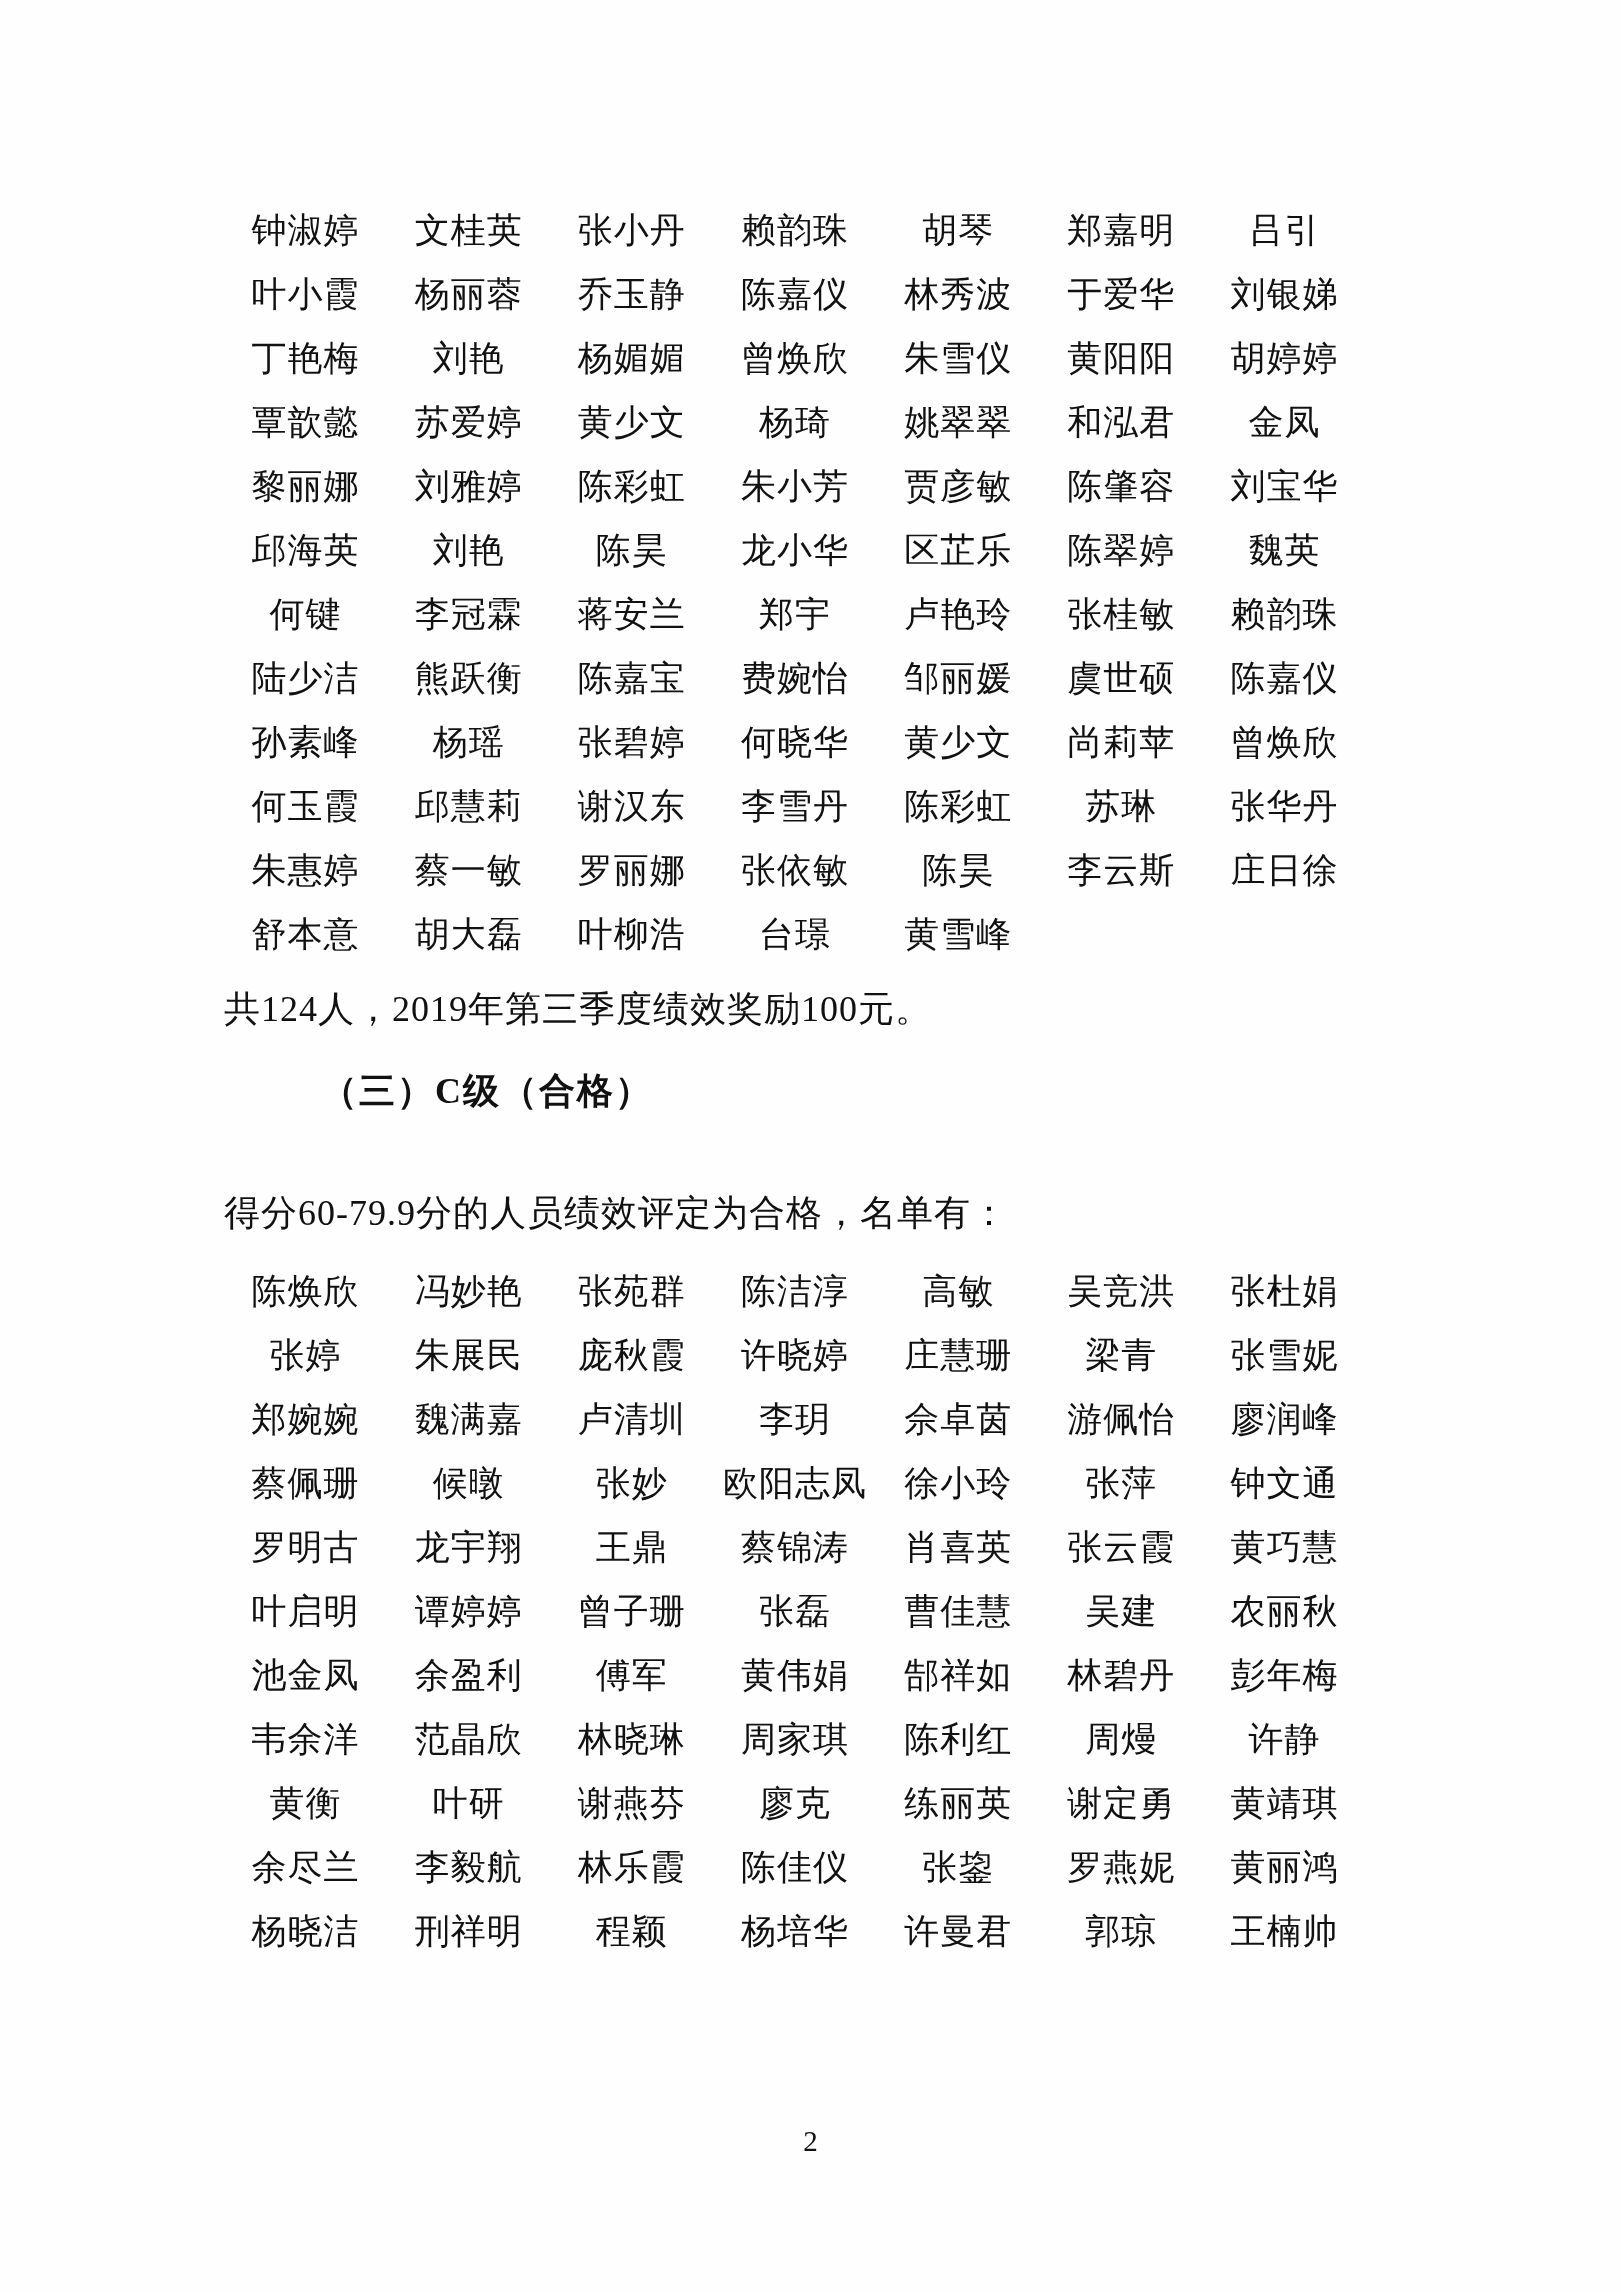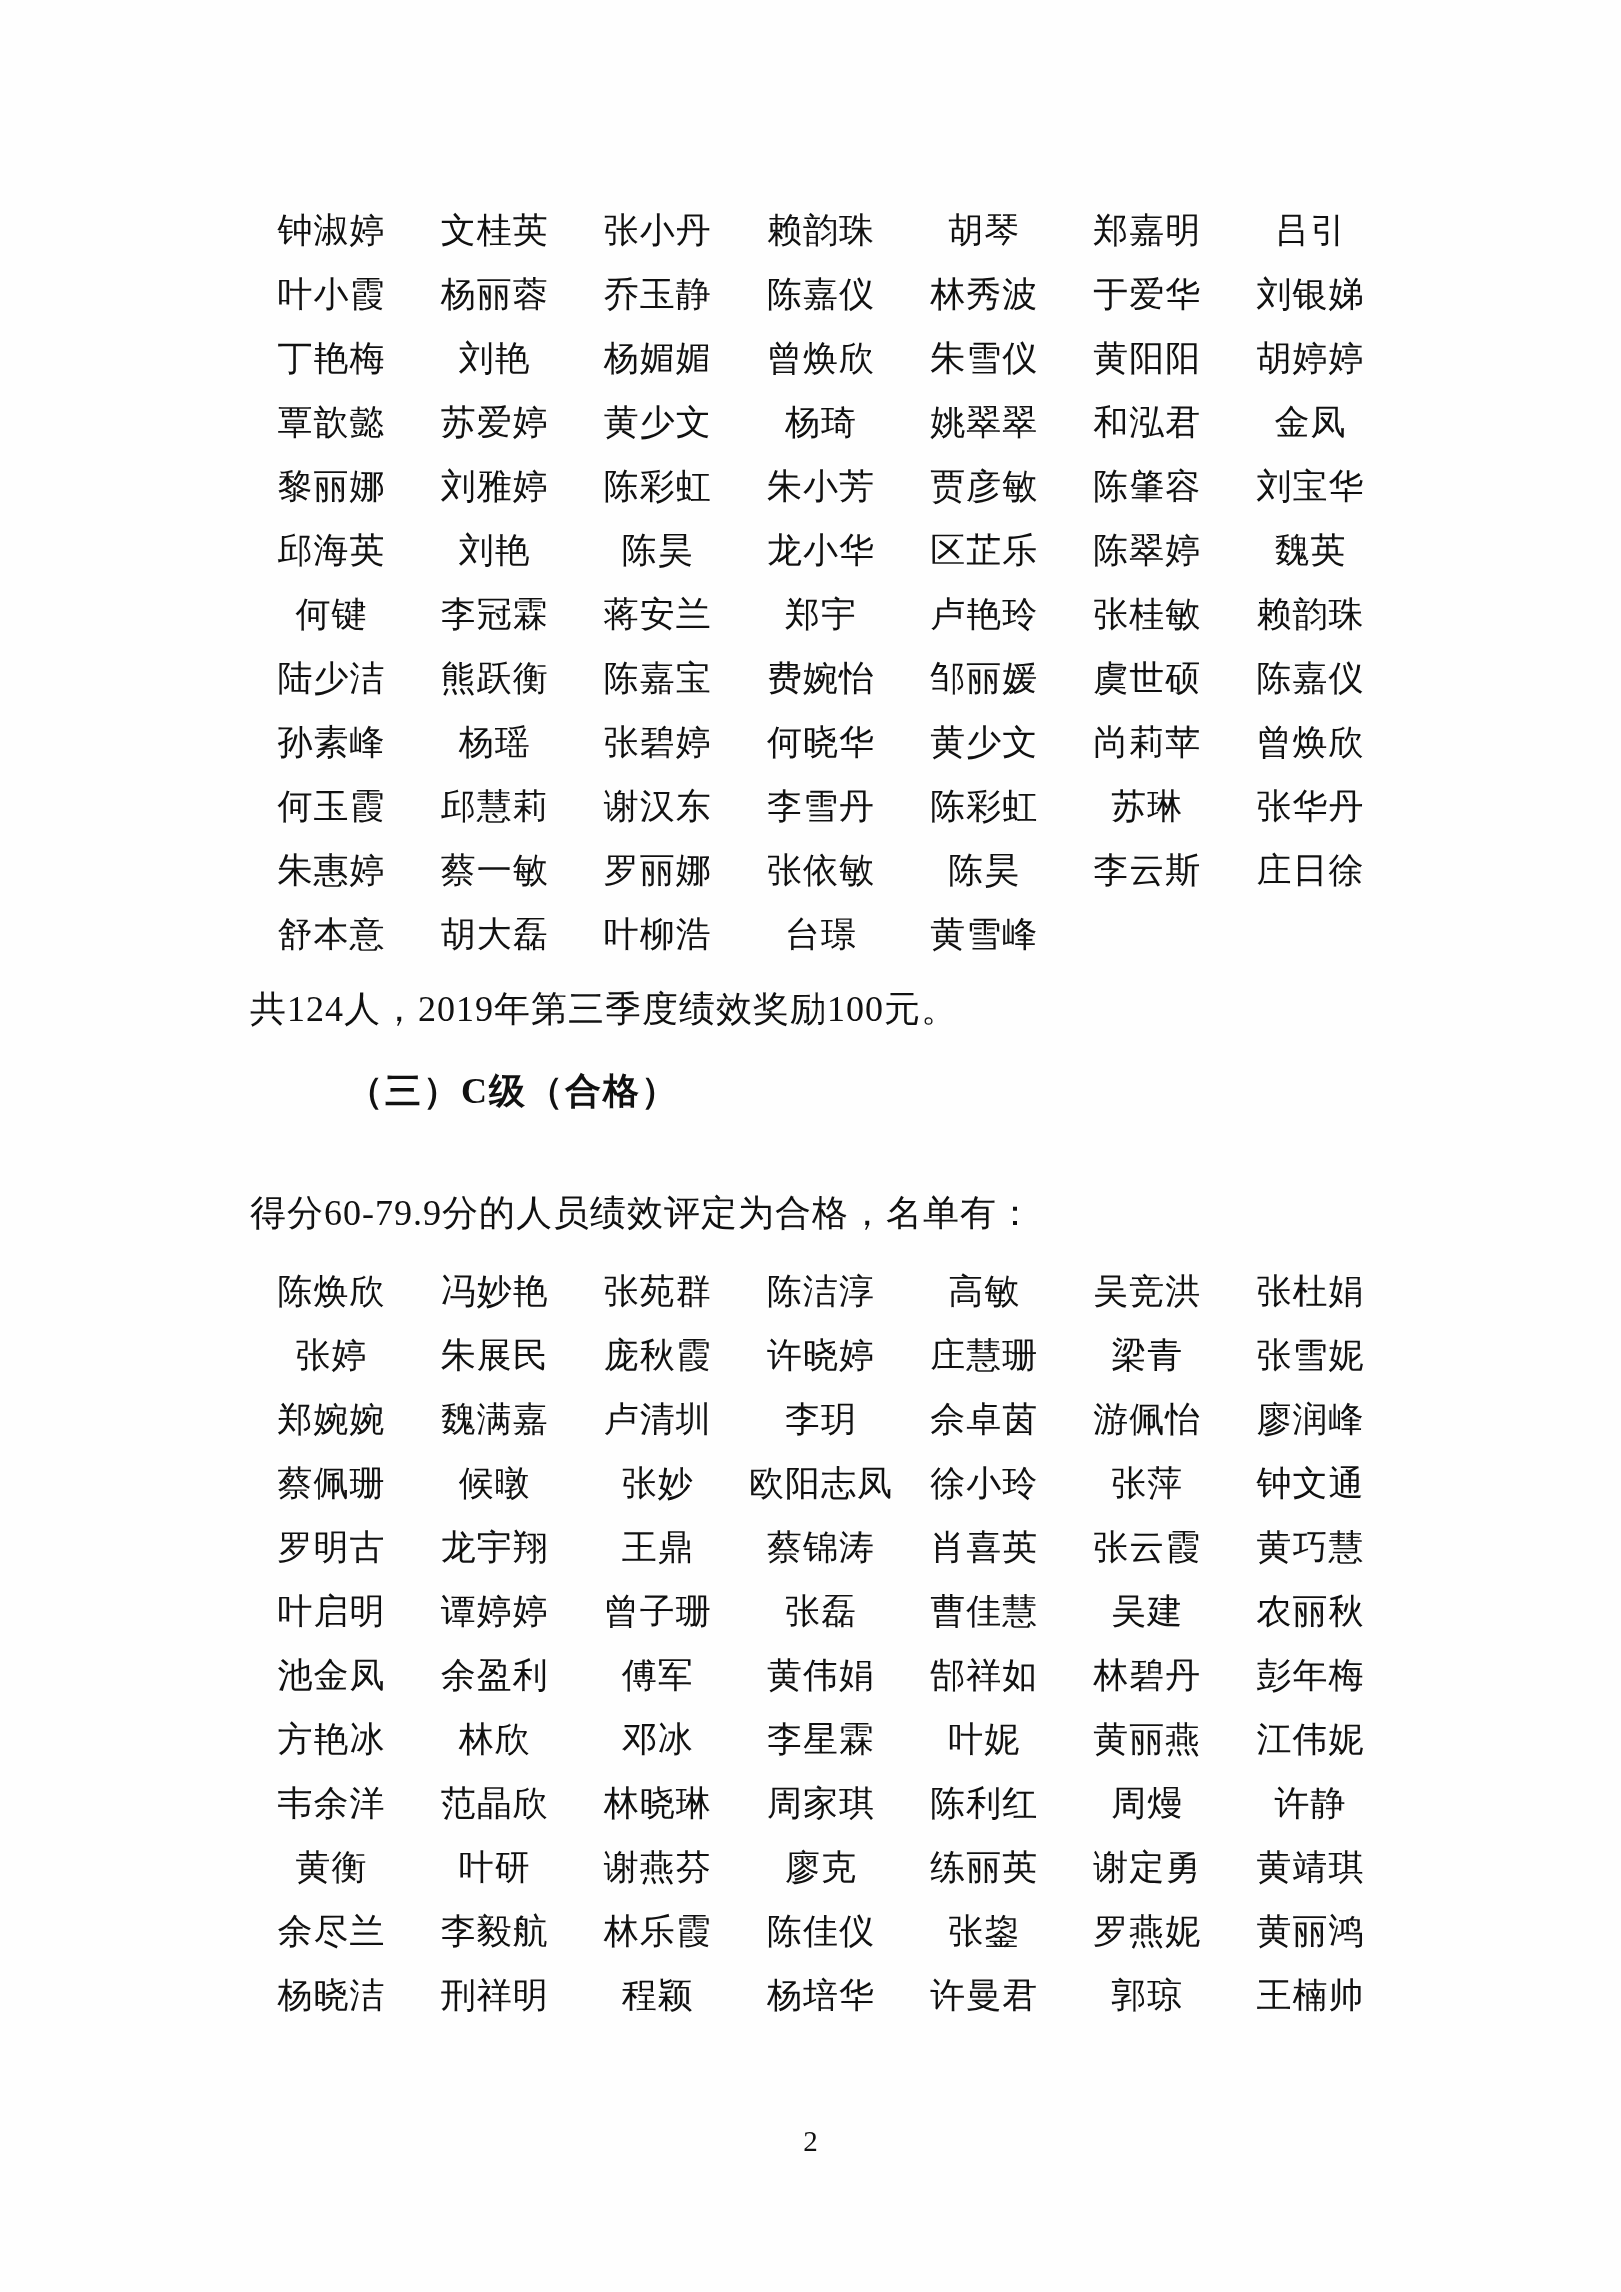--- a/index.html
+++ b/index.html
@@ -10,21 +10,21 @@
   }
   .page {
     position: relative;
     width: 1621px;
     height: 2293px;
     background: #fefefe;
     overflow: hidden;
   }
   .content {
     position: absolute;
-    left: 250px;
+    left: 224px;
     top: 0;
     width: 1142px;
   }
   .name-grid {
     width: 100%;
   }
   .name-grid .name-row {
     display: grid;
     grid-template-columns: repeat(7, 1fr);
     height: 64px;
@@ -241,29 +241,20 @@
         <div class="name-row">
           <span class="name-cell">池金凤</span>
           <span class="name-cell">余盈利</span>
           <span class="name-cell">傅军</span>
           <span class="name-cell">黄伟娟</span>
           <span class="name-cell">郜祥如</span>
           <span class="name-cell">林碧丹</span>
           <span class="name-cell">彭年梅</span>
         </div>
         <div class="name-row">
-          <span class="name-cell">方艳冰</span>
-          <span class="name-cell">林欣</span>
-          <span class="name-cell">邓冰</span>
-          <span class="name-cell">李星霖</span>
-          <span class="name-cell">叶妮</span>
-          <span class="name-cell">黄丽燕</span>
-          <span class="name-cell">江伟妮</span>
-        </div>
-        <div class="name-row">
           <span class="name-cell">韦余洋</span>
           <span class="name-cell">范晶欣</span>
           <span class="name-cell">林晓琳</span>
           <span class="name-cell">周家琪</span>
           <span class="name-cell">陈利红</span>
           <span class="name-cell">周熳</span>
           <span class="name-cell">许静</span>
         </div>
         <div class="name-row">
           <span class="name-cell">黄衡</span>

